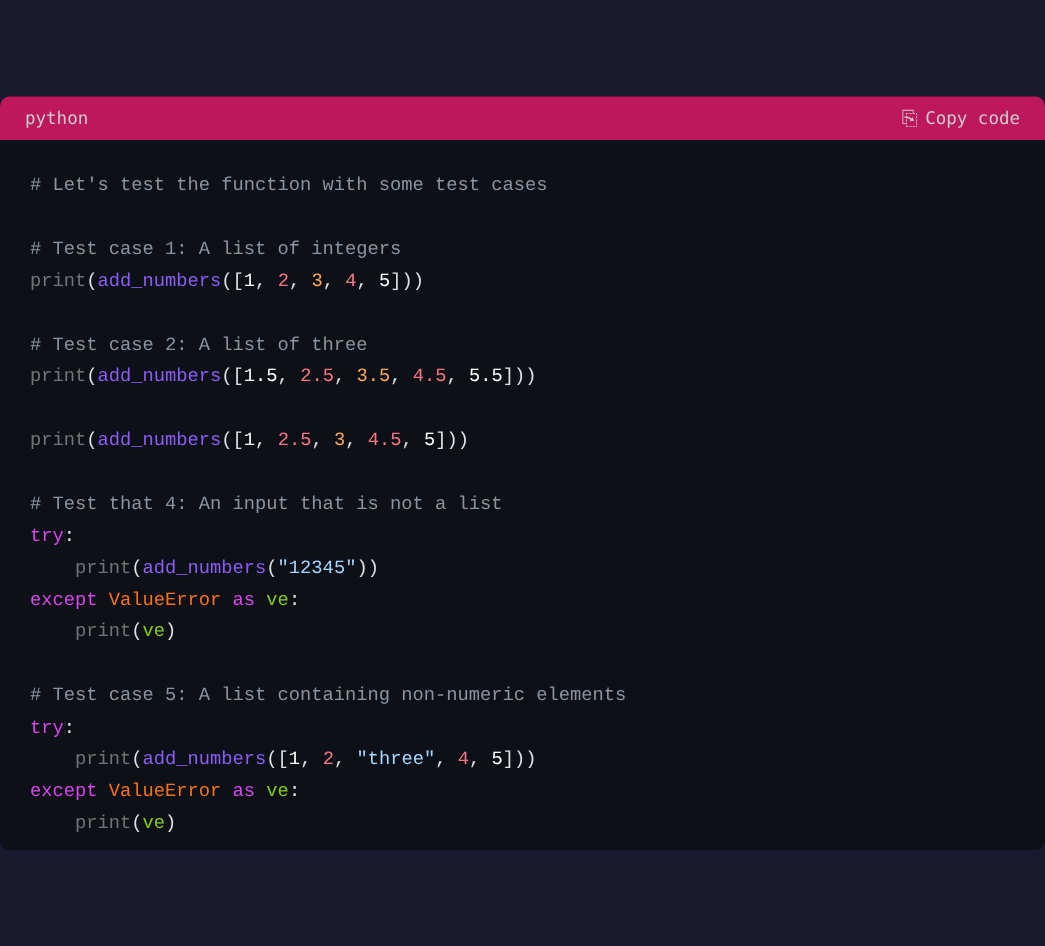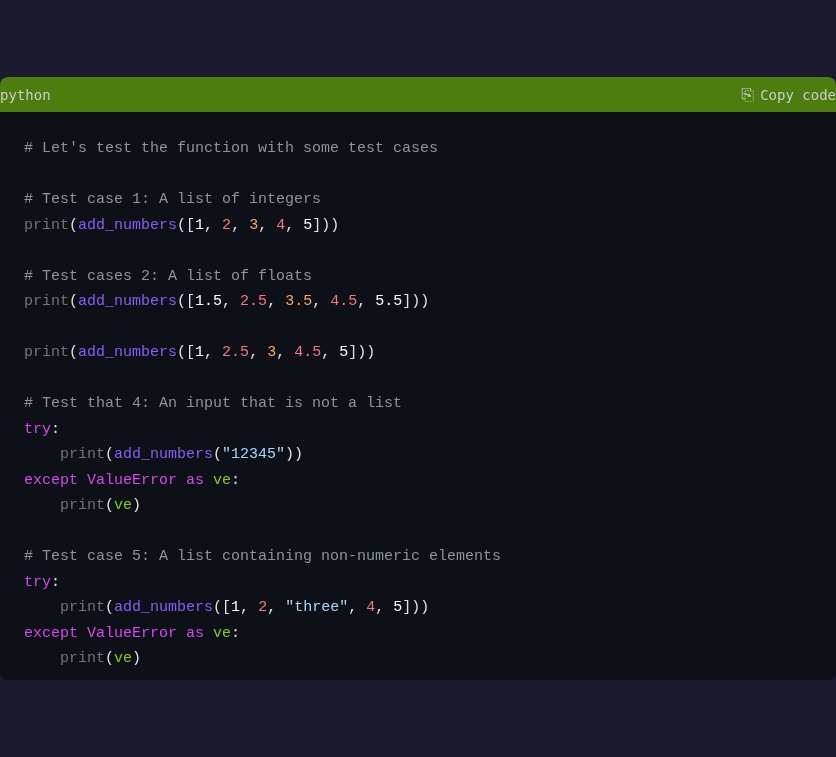--- a/index.html
+++ b/index.html
@@ -11,25 +11,25 @@
       min-height: 100vh;
       font-family: monospace;
     }
     .code-container {
       width: 836px;
       background: #0d1117;
       border-radius: 8px;
       overflow: hidden;
     }
     .code-header {
-      background: #4d7c0f;
+      background: #be185d;
       display: flex;
       justify-content: space-between;
       align-items: center;
-      padding: 8px 0;
+      padding: 8px 20px;
     }
     .lang-label {
       color: #ccc;
       font-size: 14px;
       font-family: monospace;
     }
     .copy-btn {
       display: flex;
       align-items: center;
       gap: 6px;
@@ -62,21 +62,21 @@
     
     .c-comment { color: #8b949e; }
     .c-keyword { color: #d946ef; } 
     .c-function { color: #737373; } 
     .c-builtin  { color: #8b5cf6; } 
     .c-paren    { color: #e0e0e0; }
     .c-num-white { color: #ffffff; }
     .c-num-pink  { color: #f97583; }
     .c-num-orange { color: #ffa657; }
     .c-string   { color: #a5d6ff; }
-    .c-exc      { color: #d946ef; }
+    .c-exc      { color: #f97316; }
     .c-colon    { color: #e0e0e0; }
     .c-ve       { color: #84cc16; }
   </style>
 </head>
 <body>
 
 <div class="code-container">
 
   <div class="code-header">
     <span class="lang-label">python</span>
@@ -91,21 +91,21 @@
     <span class="code-line"><span class="c-comment"># Let's test the function with some test cases</span></span>
 
     <span class="empty-line"></span>
 
     <span class="code-line"><span class="c-comment"># Test case 1: A list of integers</span></span>
 
     <span class="code-line"><span class="c-function">print</span><span class="c-paren">(</span><span class="c-builtin">add_numbers</span><span class="c-paren">([</span><span class="c-num-white">1</span><span class="c-paren">, </span><span class="c-num-pink">2</span><span class="c-paren">, </span><span class="c-num-orange">3</span><span class="c-paren">, </span><span class="c-num-pink">4</span><span class="c-paren">, </span><span class="c-num-white">5</span><span class="c-paren">]))</span></span>
 
     <span class="empty-line"></span>
 
-    <span class="code-line"><span class="c-comment"># Test cases 2: A list of floats</span></span>
+    <span class="code-line"><span class="c-comment"># Test case 2: A list of three</span></span>
 
     <span class="code-line"><span class="c-function">print</span><span class="c-paren">(</span><span class="c-builtin">add_numbers</span><span class="c-paren">([</span><span class="c-num-white">1.5</span><span class="c-paren">, </span><span class="c-num-pink">2.5</span><span class="c-paren">, </span><span class="c-num-orange">3.5</span><span class="c-paren">, </span><span class="c-num-pink">4.5</span><span class="c-paren">, </span><span class="c-num-white">5.5</span><span class="c-paren">]))</span></span>
 
     <span class="empty-line"></span>
 
 
     <span class="code-line"><span class="c-function">print</span><span class="c-paren">(</span><span class="c-builtin">add_numbers</span><span class="c-paren">([</span><span class="c-num-white">1</span><span class="c-paren">, </span><span class="c-num-pink">2.5</span><span class="c-paren">, </span><span class="c-num-orange">3</span><span class="c-paren">, </span><span class="c-num-pink">4.5</span><span class="c-paren">, </span><span class="c-num-white">5</span><span class="c-paren">]))</span></span>
 
     <span class="empty-line"></span>
 

